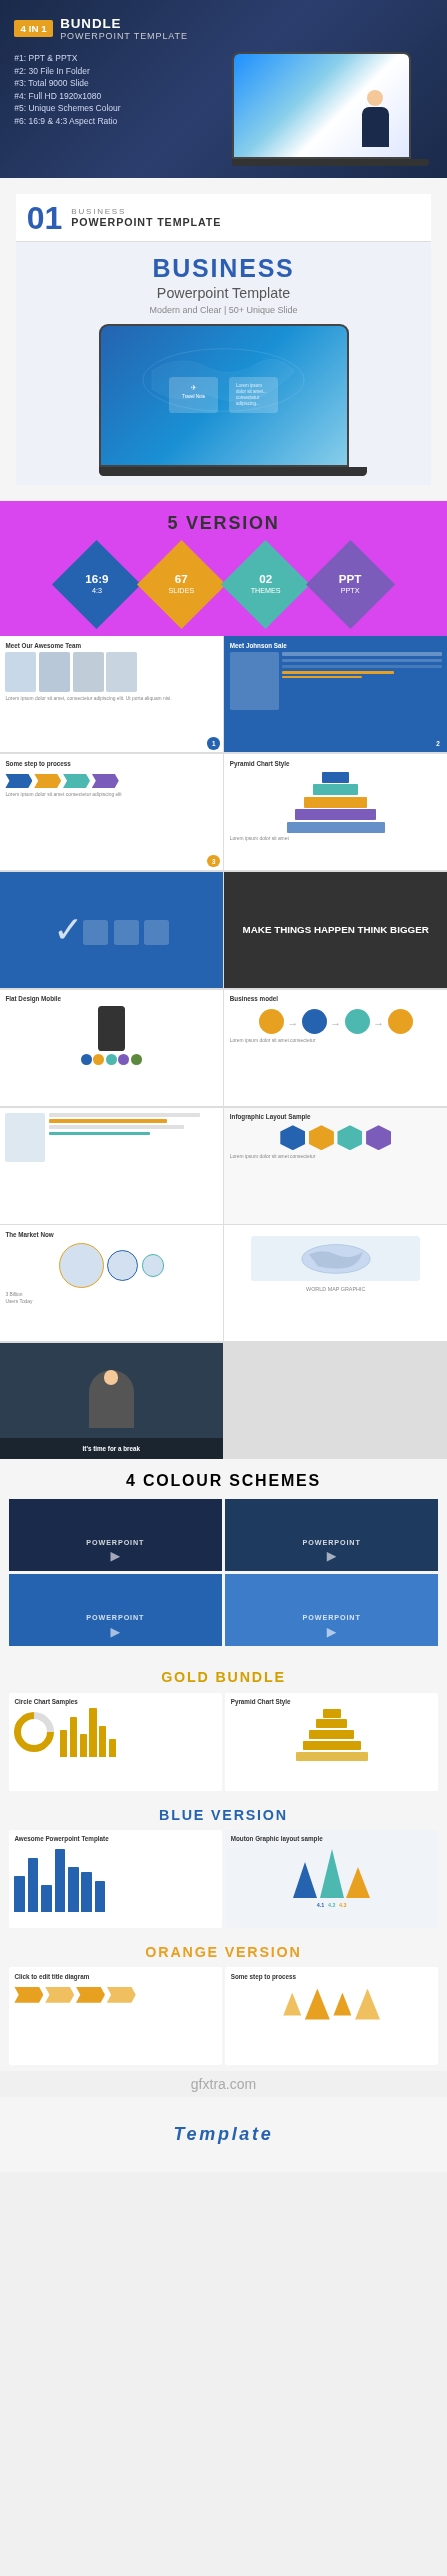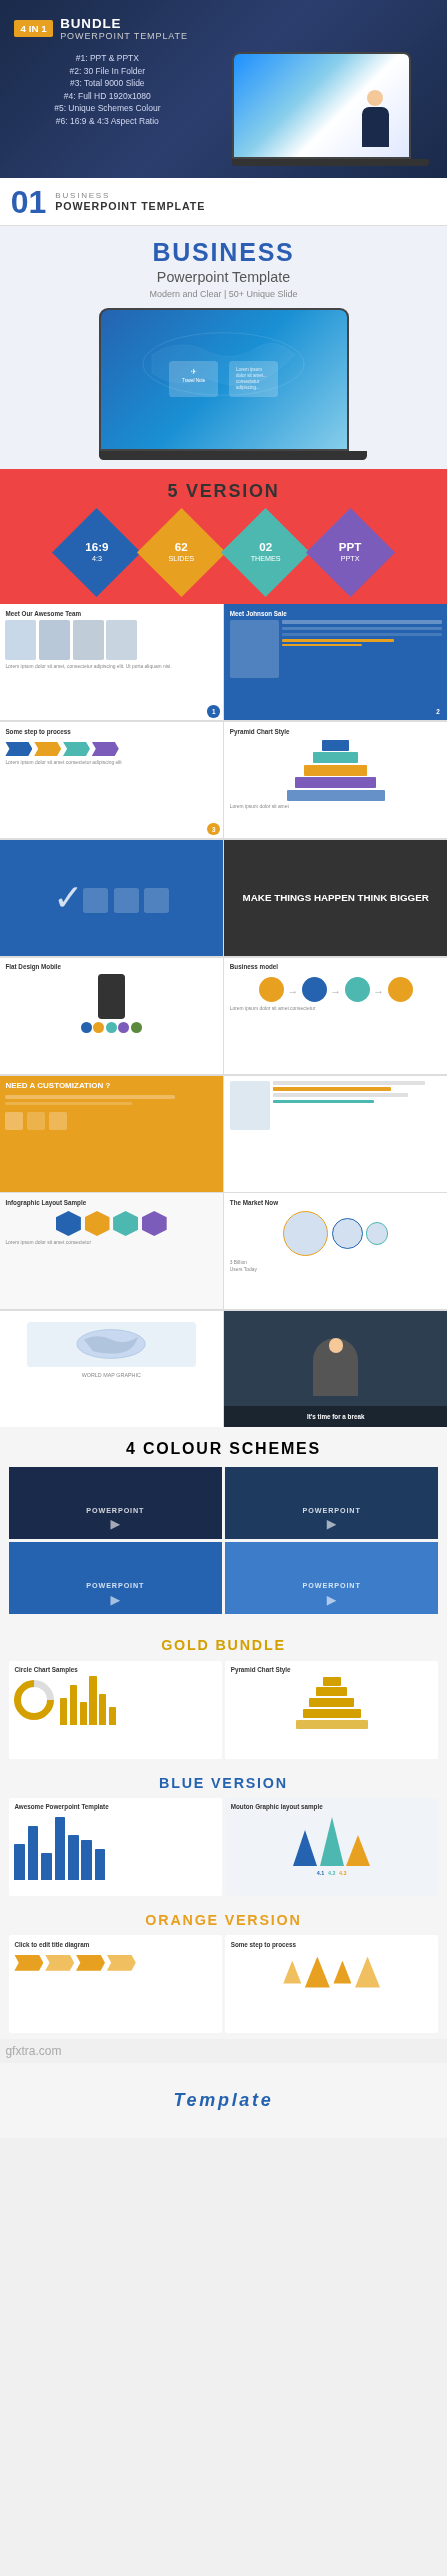--- a/index.html
+++ b/index.html
@@ -43,21 +43,20 @@
     }
     .header-sub-title {
       color: #ccc;
       font-size: 9px;
       letter-spacing: 0.9px;
     }
     .header-content {
       display: flex;
       gap: 9px;
       align-items: flex-start;
-      text-align: center;
     }
     .header-features {
       flex: 1;
     }
     .header-features ul {
       list-style: none;
       padding: 0;
     }
     .header-features ul li {
       color: #d0d8f0;
@@ -98,21 +97,21 @@
       width: 197px;
       height: 7.2px;
       background: #333;
       border-radius: 0 0 3.6px 3.6px;
       margin: 0 auto;
     }
 
     
     .section-01 {
       background: #f5f5f5;
-      padding: 0;
+      padding: 16px;
     }
     .section-01-header {
       background: #fff;
       display: flex;
       align-items: center;
       padding: 7.2px 10.7px;
       border-bottom: 0.9px solid #ddd;
     }
     .section-number {
       font-size: 32px;
@@ -207,21 +206,21 @@
     .laptop-preview-base {
       background: #333;
       height: 9px;
       border-radius: 0 0 4.5px 4.5px;
       width: 268px;
       margin: 0 auto;
     }
 
     
     .versions-section {
-      background: #ef4444;
+      background: #d946ef;
       padding: 12.5px 9px;
       text-align: center;
     }
     .versions-title {
       font-size: 18px;
       font-weight: bold;
       color: #333;
       letter-spacing: 1.8px;
       margin-bottom: 10.7px;
     }
@@ -662,23 +661,24 @@
     }
     .orange-wing.small {
       width: 18px;
       height: 23px;
       background: #f0c060;
     }
 
     
     .footer-watermark {
       background: #f0f0f0;
+      text-align: center;
       padding: 5.4px;
       color: #aaa;
-      font-size: 12px;
+      font-size: 14px;
     }
 
     
     .template-section {
       background: #f5f5f5;
       padding: 9px;
       text-align: center;
       font-style: italic;
     }
     .template-label {
@@ -832,21 +832,21 @@
     <div class="diamond-item diamond-blue">
       <div class="diamond-bg"></div>
       <div class="diamond-content">
         <div class="d-main">16:9</div>
         <div class="d-sub">4:3</div>
       </div>
     </div>
     <div class="diamond-item diamond-orange">
       <div class="diamond-bg"></div>
       <div class="diamond-content">
-        <div class="d-main">62</div>
+        <div class="d-main">67</div>
         <div class="d-sub">SLIDES</div>
       </div>
     </div>
     <div class="diamond-item diamond-teal">
       <div class="diamond-bg"></div>
       <div class="diamond-content">
         <div class="d-main">02</div>
         <div class="d-sub">THEMES</div>
       </div>
     </div>
@@ -954,32 +954,20 @@
       <div class="sp-arrow-right">→</div>
       <div class="sp-circle" style="background:#4db8b0;"></div>
       <div class="sp-arrow-right">→</div>
       <div class="sp-circle" style="background:#e8a020;"></div>
     </div>
     <div class="sp-content" style="margin-top:3.6px;">
       Lorem ipsum dolor sit amet consectetur
     </div>
   </div>
 
-  <div class="slide-preview" style="background:#e8a020; grid-column: span 1;">
-    <div class="sp-title" style="color:#fff; font-size:8px;">NEED A CUSTOMIZATION ?</div>
-    <div style="margin-top:5.4px;">
-      <div style="background:rgba(255,255,255,0.3); height:3.6px; width:80%; border-radius:1.8px; margin-bottom:2.7px;"></div>
-      <div style="background:rgba(255,255,255,0.2); height:3.6px; width:60%; border-radius:1.8px;"></div>
-    </div>
-    <div style="display:flex; gap:3.6px; margin-top:7.2px;">
-      <div style="width:18px;height:18px;background:rgba(255,255,255,0.3);border-radius:1.8px;"></div>
-      <div style="width:18px;height:18px;background:rgba(255,255,255,0.2);border-radius:1.8px;"></div>
-      <div style="width:18px;height:18px;background:rgba(255,255,255,0.25);border-radius:1.8px;"></div>
-    </div>
-  </div>
 
   <div class="slide-preview" style="background:#fff;">
     <div style="display:flex; gap:3.6px; margin-bottom:3.6px;">
       <div style="width:40px; height:49px; background:#dde8f0; border-radius:1.8px;"></div>
       <div style="flex:1;">
         <div style="background:#e0e0e0; height:3.6px; width:90%; border-radius:0.9px; margin-bottom:2.7px;"></div>
         <div style="background:#e8a020; height:3.6px; width:70%; border-radius:0.9px; margin-bottom:2.7px;"></div>
         <div style="background:#e0e0e0; height:3.6px; width:80%; border-radius:0.9px; margin-bottom:2.7px;"></div>
         <div style="background:#4db8b0; height:3.6px; width:60%; border-radius:0.9px;"></div>
       </div>

